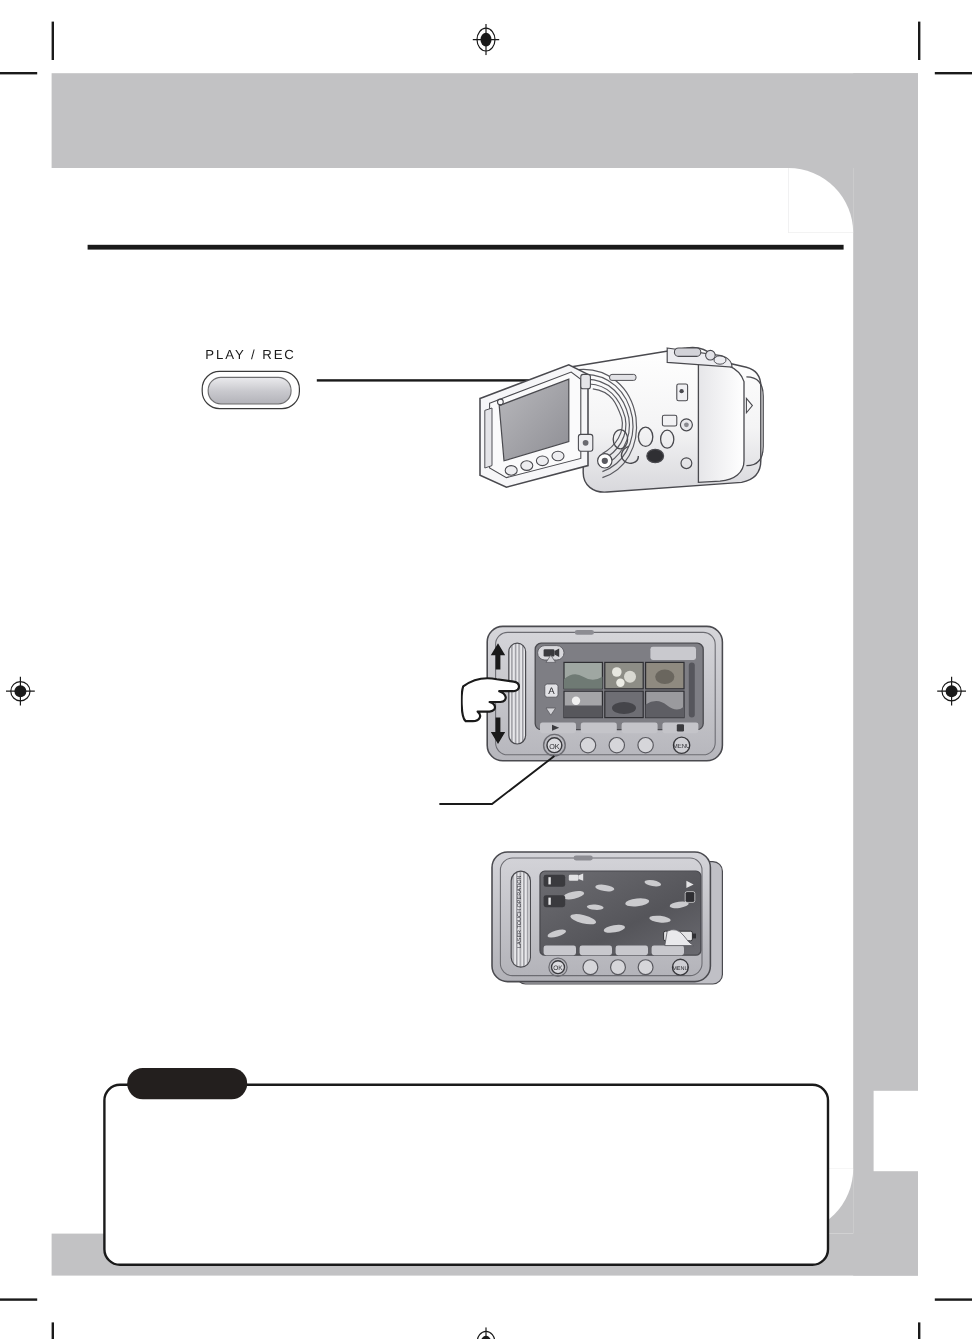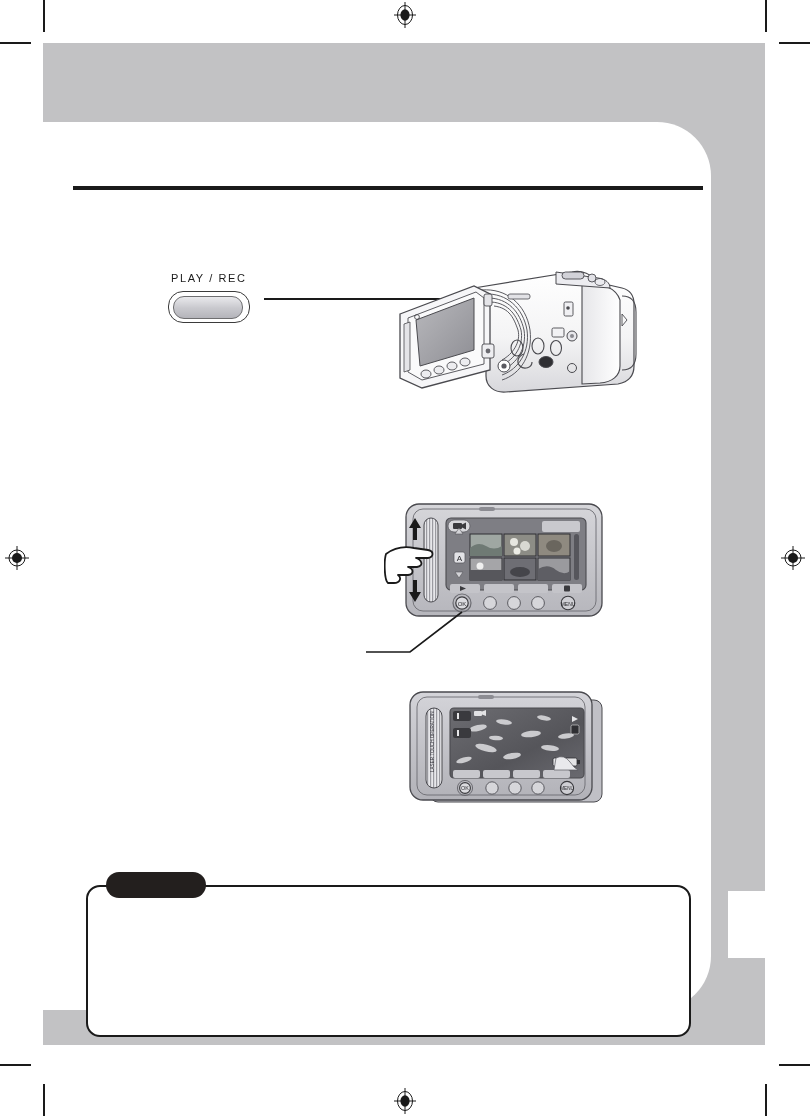--- a/index.html
+++ b/index.html
@@ -4,21 +4,21 @@
 <title>Manual Page</title>
 <style>
   html,body{margin:0;padding:0;}
   body{
     width:810px;height:1116px;
     background:#ffffff;
     font-family:"Liberation Sans", sans-serif;
     overflow:hidden;
     position:relative;
   }
-  .page{position:absolute;left:0;top:0;width:810px;height:900px;}
+  .page{position:absolute;left:0;top:18px;width:810px;height:900px;}
 
   
   .cropmark{position:absolute;background:#1a1a1a;}
   .regmark{position:absolute;width:26px;height:26px;}
 
   
   .gray-frame{
     position:absolute;
     background:#c2c2c4;
   }

